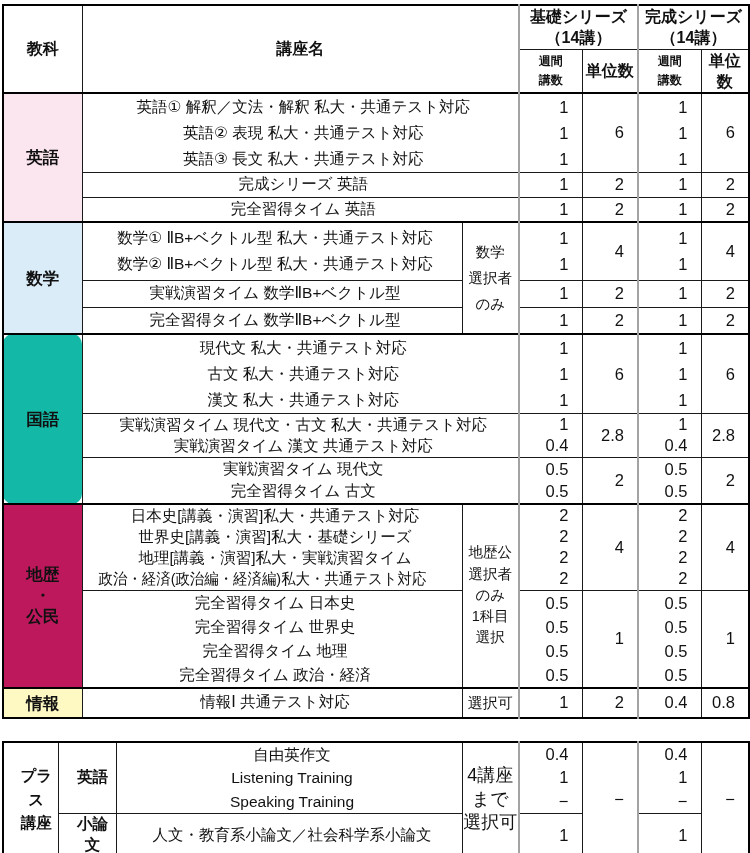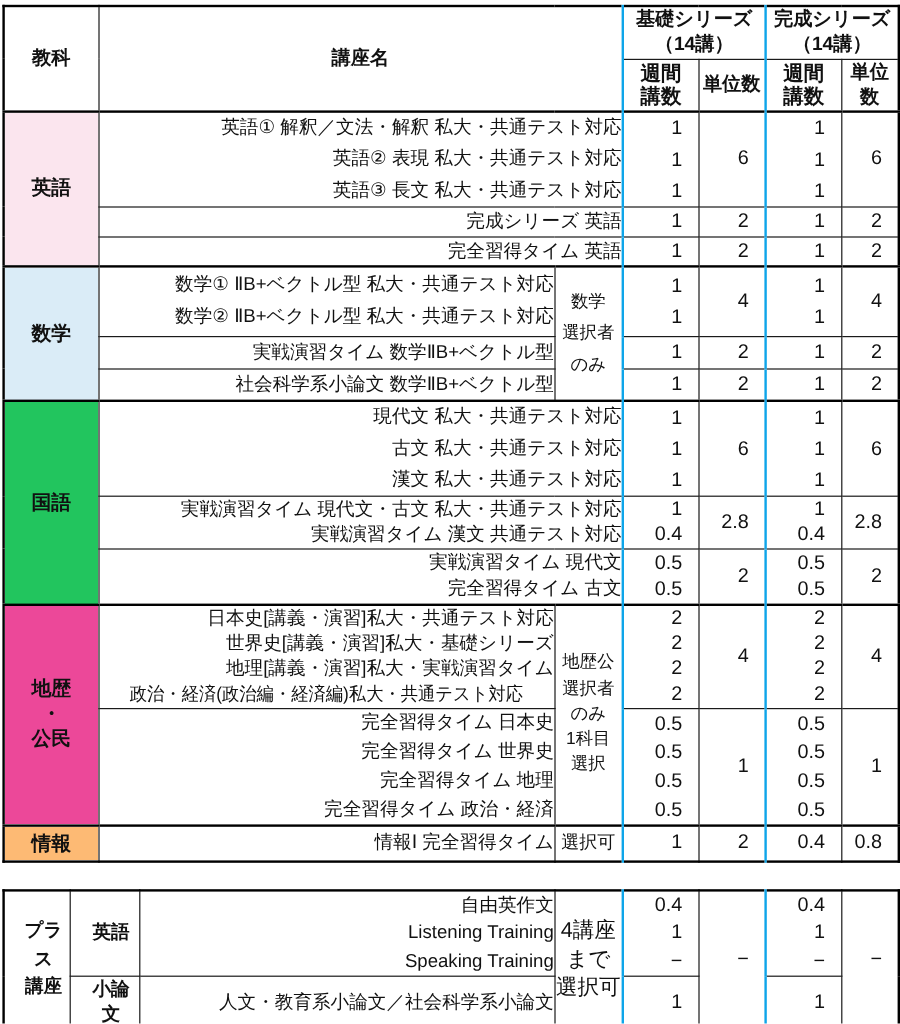--- a/index.html
+++ b/index.html
@@ -8,49 +8,49 @@
     font-family:"Liberation Sans","DejaVu Sans",sans-serif;
     -webkit-font-smoothing:antialiased;overflow:hidden;
   }
   .wrap{padding:4px 0 0 2px;}
   table{border-collapse:collapse;table-layout:fixed;width:746px;border:2px solid #000;}
   td{border:1px solid #1a1a1a;padding:0;vertical-align:middle;overflow:hidden;}
   
   .hed{text-align:center;font-size:16px;font-weight:bold;line-height:21px;}
   .sub{text-align:center;font-size:16.5px;font-weight:bold;}
   .sub2{text-align:center;font-size:15.5px;font-weight:bold;padding-left:11px;}
-  .course{font-size:15.5px;padding-left:6px;text-align:right;}
+  .course{font-size:15.5px;padding-left:6px;text-align:center;}
   .note{text-align:center;font-size:14.5px;line-height:21px;}
   .num{text-align:right;padding-right:13px;font-size:16.5px;}
   .ml{white-space:pre-line;}
   .cl{display:block;}
   .sqz{transform:scaleX(0.93);transform-origin:left center;white-space:nowrap;}
   
   .c-english{background:#fbe5ee;}
   .c-math{background:#daecf7;}
-  .c-japanese{background:#22c55e;}
-  .c-social{background:#ec4899;margin-top:28px;}
-  .c-info{background:#fdba74;}
+  .c-japanese{background:#14b8a6;border-radius:10px;}
+  .c-social{background:#be185d;margin-top:28px;}
+  .c-info{background:#fef9c3;}
   
   tr.gs > td{border-top:2px solid #000;}
-  .thickL{border-left:2px solid #0ea5e9;}
+  .thickL{border-left:2px solid #a3a3a3;}
   
   .h44{height:44px}.h43{height:43px}.h78{height:78px}.h25{height:25px}
   .h58{height:58px}.h27{height:27px}.h45{height:45px}.h85{height:85px}
   .h96{height:96px}.h71{height:71px}.h30{height:30px}
   
   tr.lh26 .ml, tr.lh26 .cl{line-height:26px;}
   tr.lh21 .ml, tr.lh21 .cl{line-height:21.25px;}
   tr.lh22 .ml, tr.lh22 .cl{line-height:22.5px;}
   tr.lh24 .ml, tr.lh24 .cl{line-height:24px;}
   tr.lh23 .ml, tr.lh23 .cl{line-height:23.5px;}
   .sub .ml{line-height:28px;}
   .note .ml{line-height:21px;}
   .plus-label .ml{line-height:24px;}
-  .wk .ml{line-height:19px;font-size:17px;}
+  .wk .ml{line-height:19px;font-size:12px;}
   .plus-table{margin-top:22px;}
   .footnote{font-size:13.5px;margin:7px 0 0 2px;letter-spacing:0.2px;}
 </style>
 </head>
 <body>
 
 <div class="wrap">
 
 <table class="main-table">
   <colgroup>
@@ -170,21 +170,21 @@
             <div class="ml">1</div>
           </td>
     <td class="num">2</td>
     <td class="num thickL">
             <div class="ml">1</div>
           </td>
     <td class="num">2</td>
   </tr>
   <tr class="h27">
     <td class="course">
-            <div class="ml">社会科学系小論文 数学ⅡB+ベクトル型</div>
+            <div class="ml">完全習得タイム 数学ⅡB+ベクトル型</div>
           </td>
     <td class="num thickL">
             <div class="ml">1</div>
           </td>
     <td class="num">2</td>
     <td class="num thickL">
             <div class="ml">1</div>
           </td>
     <td class="num">2</td>
   </tr>
@@ -299,21 +299,21 @@
 0.5</div>
           </td>
     <td class="num">1</td>
   </tr>
 
   <tr class="gs h27">
     <td class="sub c-info">
             <div class="ml">情報</div>
           </td>
     <td class="course">
-            <div class="ml">情報Ⅰ 完全習得タイム</div>
+            <div class="ml">情報Ⅰ 共通テスト対応</div>
           </td>
     <td class="note" style="font-size:15px">
             <div class="ml">選択可</div>
           </td>
     <td class="num thickL">
             <div class="ml">1</div>
           </td>
     <td class="num">2</td>
     <td class="num thickL">
             <div class="ml">0.4</div>

